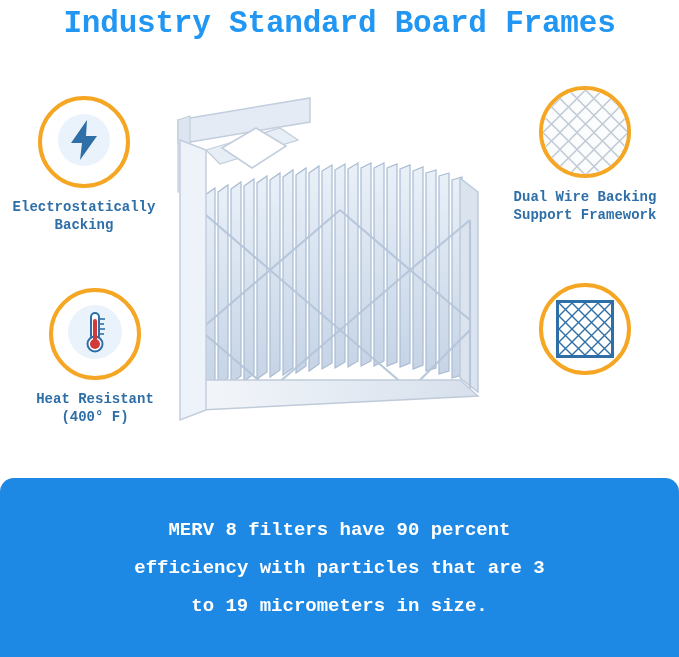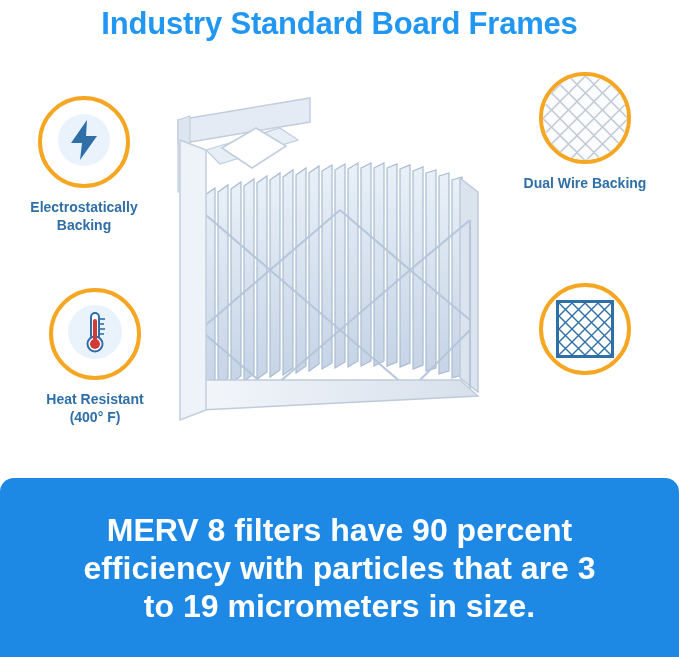--- a/index.html
+++ b/index.html
@@ -13,20 +13,21 @@
     font-family: "Liberation Sans", sans-serif;
     overflow: hidden;
     position: relative;
   }
 
   .infographic {
     position: relative;
     width: 649px;
     height: 657px;
     background: #ffffff;
+    font-family: Liberation Mono, monospace;
   }
 
   
   .title {
     position: absolute;
     top: 4px;
     left: 0;
     width: 679px;
     text-align: center;
     font-size: 31px;
@@ -59,21 +60,21 @@
   .feature .caption {
     margin-top: 10px;
     font-size: 14px;
     font-weight: bold;
     color: #2f6fa8;
     line-height: 18px;
   }
 
   #feature-electrostatic { left: 4px;  top: 96px; }
   #feature-heat          { left: 15px;  top: 288px; }
-  #feature-wire          { left: 505px; top: 72px; }
+  #feature-wire          { left: 505px; top: 86px; }
   #feature-industrial    { left: 505px; top: 283px; }
 
   
   .mesh-fill {
     position: absolute;
     inset: 0;
     border-radius: 50%;
     overflow: hidden;
   }
 
@@ -105,21 +106,21 @@
     width: 679px;
     height: 179px;
     background: #1e88e5;
     border-radius: 14px 14px 0 0;
     display: flex;
     align-items: center;
     justify-content: center;
   }
   .banner .banner-text {
     color: #ffffff;
-    font-size: 32px;
+    font-size: 19px;
     font-weight: bold;
     text-align: center;
     line-height: 38px;
     padding: 0 28px;
   }
 </style>
 </head>
 <body>
 
 <div class="infographic">
@@ -174,20 +175,21 @@
               <path d="M0 8.5 L8.5 0 L17 8.5 L8.5 17 Z" fill="none" stroke="#c3ccd6" stroke-width="1.6"></path>
             </pattern>
           </defs>
           <rect x="0" y="0" width="84" height="84" fill="#fbfcfd"></rect>
           <rect x="0" y="0" width="84" height="84" fill="url(#diamondMesh)"></rect>
         </svg>
       </span>
     </div>
     <div class="caption">
       <div>Dual Wire Backing</div>
+      <div>Support Framework</div>
     </div>
   </div>
 
   <div class="feature" id="feature-industrial">
     <div class="circle">
       <span class="square-mesh">
         <svg width="100%" height="100%" viewBox="0 0 52 52" preserveAspectRatio="none" aria-hidden="true">
           <defs>
             <pattern id="xMesh" width="13" height="13" patternUnits="userSpaceOnUse">
               <path d="M0 0 L13 13 M13 0 L0 13" fill="none" stroke="#2f6fa8" stroke-width="1.4"></path>

